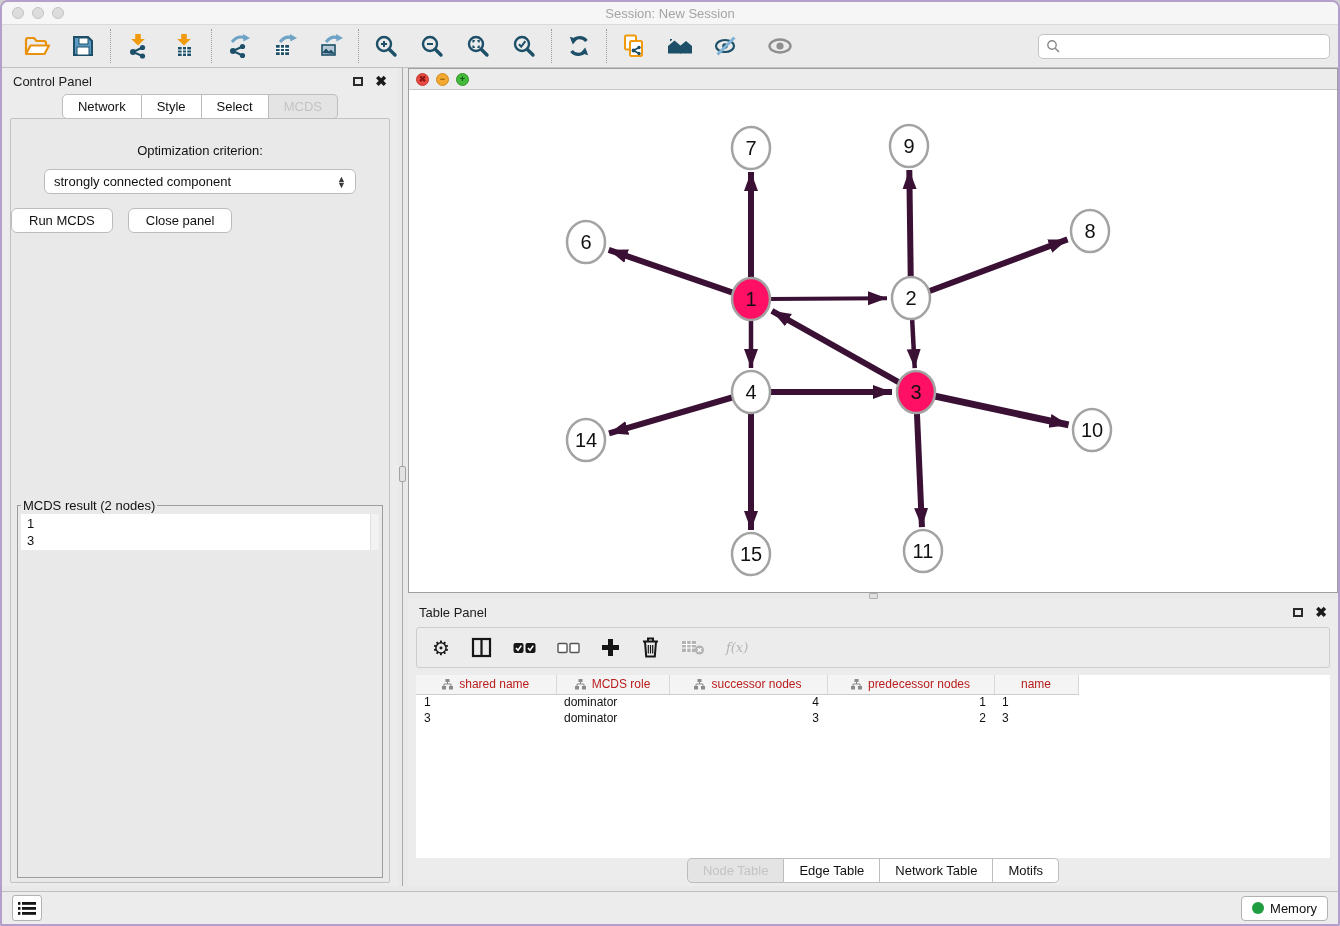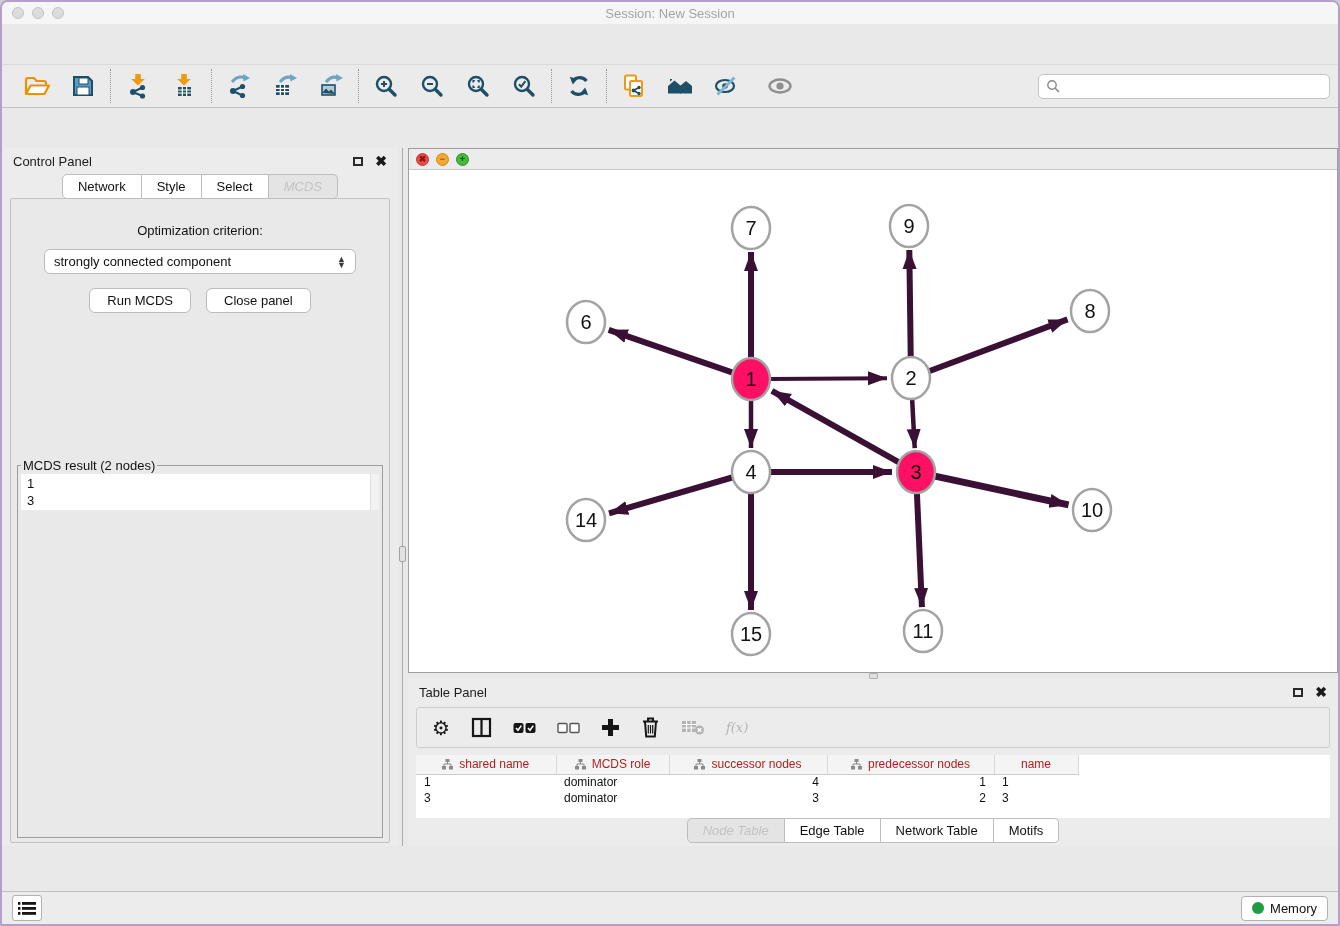--- a/index.html
+++ b/index.html
@@ -1,19 +1,19 @@
 <!DOCTYPE html>
 <html><head>
 <meta charset="utf-8">
 <style>
   html,body{margin:0;padding:0;background:#cfcfcf;}
   *{box-sizing:border-box;}
   .window{width:1340px;height:926px;border:2px solid #b49ecb;border-radius:8px 8px 2px 2px;
     background:#e9e9e9;font-family:"Liberation Sans",sans-serif;display:flex;flex-direction:column;
-    overflow:hidden;position:relative;gap:40px;}
+    overflow:hidden;position:relative;}
   
   .titlebar{height:22px;background:#f6f6f6;display:flex;align-items:center;position:relative;flex:0 0 auto;}
   .traffic{display:flex;gap:8px;margin-left:10px;z-index:2;}
   .tdot{width:12px;height:12px;border-radius:50%;background:#dcdcdc;border:1px solid #c3c3c3;}
   .title-text{position:absolute;left:0;right:0;text-align:center;color:#a4a4a4;font-size:13px;}
   
   .toolbar{height:44px;background:#ebebeb;border-top:1px solid #dadada;border-bottom:1px solid #c2c2c2;
     display:flex;align-items:center;padding:0 8px;flex:0 0 auto;}
   .tb-group{display:flex;align-items:center;gap:16px;padding:0 12px;}
   .tb-sep{width:0;height:34px;border-left:1px dotted #9b9b9b;}
@@ -26,28 +26,28 @@
   
   .control-panel{width:396px;background:#ececec;display:flex;flex-direction:column;min-height:0;}
   .panel-header{height:26px;display:flex;align-items:center;padding:0 11px;font-size:13px;color:#1c1c1c;flex:0 0 auto;}
   .panel-controls{margin-left:auto;display:flex;gap:12px;align-items:center;}
   .float-box{width:10px;height:9px;border:2px solid #2a2a2a;}
   .close-x{font-size:14px;font-weight:bold;color:#1a1a1a;line-height:10px;}
   .seg-tabs{display:flex;justify-content:center;flex:0 0 auto;position:relative;z-index:2;}
   .seg-tab{font-size:13px;padding:4px 15px;background:#fff;border:1px solid #bdbdbd;border-left:none;color:#111;cursor:pointer;}
   .seg-tab:first-child{border-left:1px solid #bdbdbd;border-radius:5px 0 0 5px;}
   .seg-tab:last-child{border-radius:0 5px 5px 0;}
-  .seg-tab.active{background:#e4e4e4;color:#c3c3c3;font-style:italic;}
+  .seg-tab.active{background:#e4e4e4;color:#c3c3c3;}
   .cp-body{flex:1;margin:-1px 8px 3px;border:1px solid #c2c2c2;border-radius:2px;background:#e9e9e9;
     display:flex;flex-direction:column;min-height:0;}
   .opt-label{text-align:center;font-size:13px;color:#111;margin-top:24px;}
   .selectbox{width:312px;height:25px;margin:11px auto 0;background:#fff;border:1px solid #bcbcbc;border-radius:6px;
     display:flex;align-items:center;padding:0 9px;font-size:13px;color:#111;cursor:pointer;}
   .selectbox .chev{margin-left:auto;display:flex;flex-direction:column;color:#3a3a3a;font-size:9px;line-height:6px;}
-  .btn-row{display:flex;justify-content:center;gap:15px;margin-top:14px;}
+  .btn-row{display:flex;gap:15px;margin-top:14px;}
   .btn{background:#fff;border:1px solid #bcbcbc;border-radius:6px;font-size:13px;color:#111;padding:4px 17px;cursor:pointer;font-family:"Liberation Sans",sans-serif;}
   .result-fieldset{margin:auto 6px 4px;height:380px;border:1px solid #9d9d9d;padding:1px 3px 4px;display:flex;flex-direction:column;}
   .result-fieldset legend{font-size:13px;color:#111;padding:0 2px;}
   .result-list{background:#fff;flex:1;position:relative;font-size:13px;color:#111;padding:1px 6px;overflow:hidden;}
   .result-list .scrolltrack{position:absolute;top:0;right:0;bottom:0;width:9px;background:#f2f2f2;border-left:1px solid #e0e0e0;}
   .result-item{line-height:17px;}
   
   .v-divider{width:10px;position:relative;background:#e9e9e9;flex:0 0 auto;}
   .v-divider::before{content:'';position:absolute;left:4px;top:0;bottom:0;width:1px;background:#a9a9a9;}
   .v-grip{position:absolute;left:1px;top:398px;width:7px;height:16px;background:#e2e2e2;border:1px solid #a3a3a3;border-radius:2px;}

